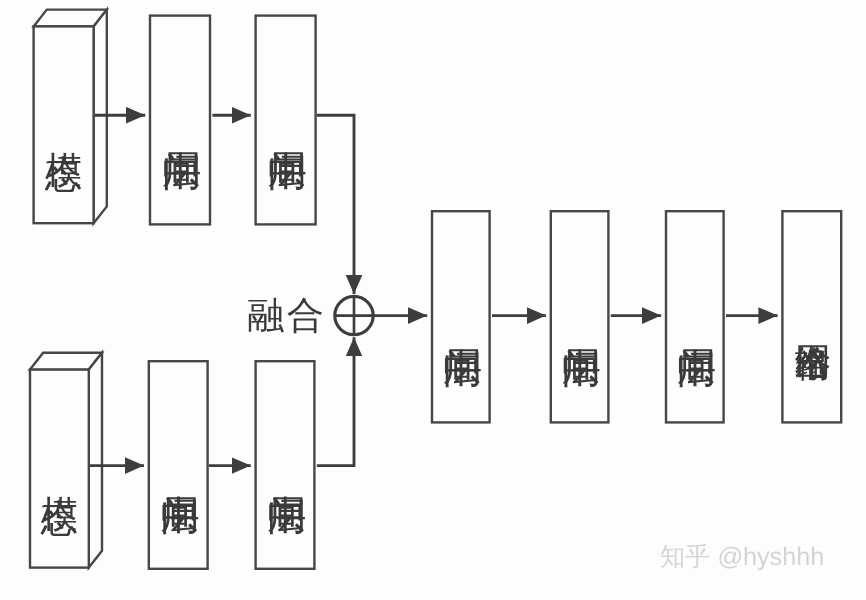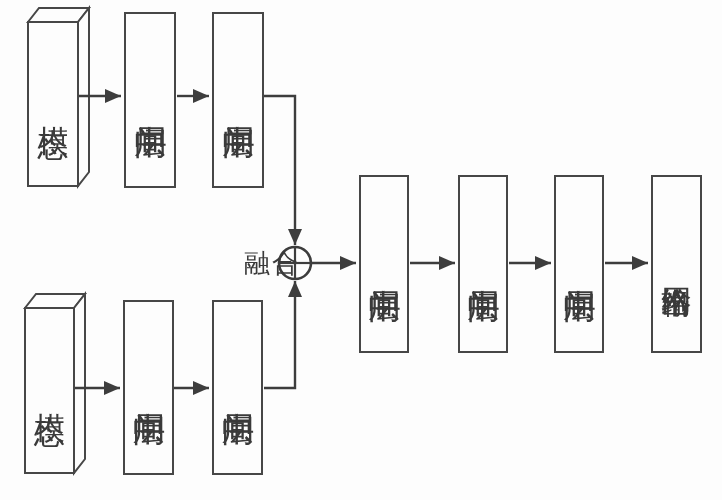--- a/index.html
+++ b/index.html
@@ -49,25 +49,24 @@
   }
   .modality-label .vtext { font-size: 31px; letter-spacing: 3px; }
   #box-output .vtext { font-size: 30px; letter-spacing: 0; }
   #fusion-label {
     position: absolute;
     left: 198px; top: 246px;
     width: 74px; height: 34px;
     display: flex;
     align-items: center;
     justify-content: flex-end;
-    font-size: 26px;
+    font-size: 31px;
     color: #3a3a3a;
     z-index: 2;
     letter-spacing: 2px;
-    margin-left: 28px;
   }
   #watermark {
     position: absolute;
     left: 550px; top: 450px;
     font-size: 21px;
     color: #d4d4d4;
     font-family: "Liberation Sans", sans-serif;
     z-index: 2;
     white-space: nowrap;
   }
@@ -157,14 +156,15 @@
     <span class="vtext">中间层</span>
   </div>
   <div class="layer-box" id="box-b3">
     <span class="vtext">中间层</span>
   </div>
 
   <div class="layer-box" id="box-output">
     <span class="vtext">网络输出</span>
   </div>
 
+  <div id="watermark">知乎 @hyshhh</div>
 
 </div>
 
 </body></html>

